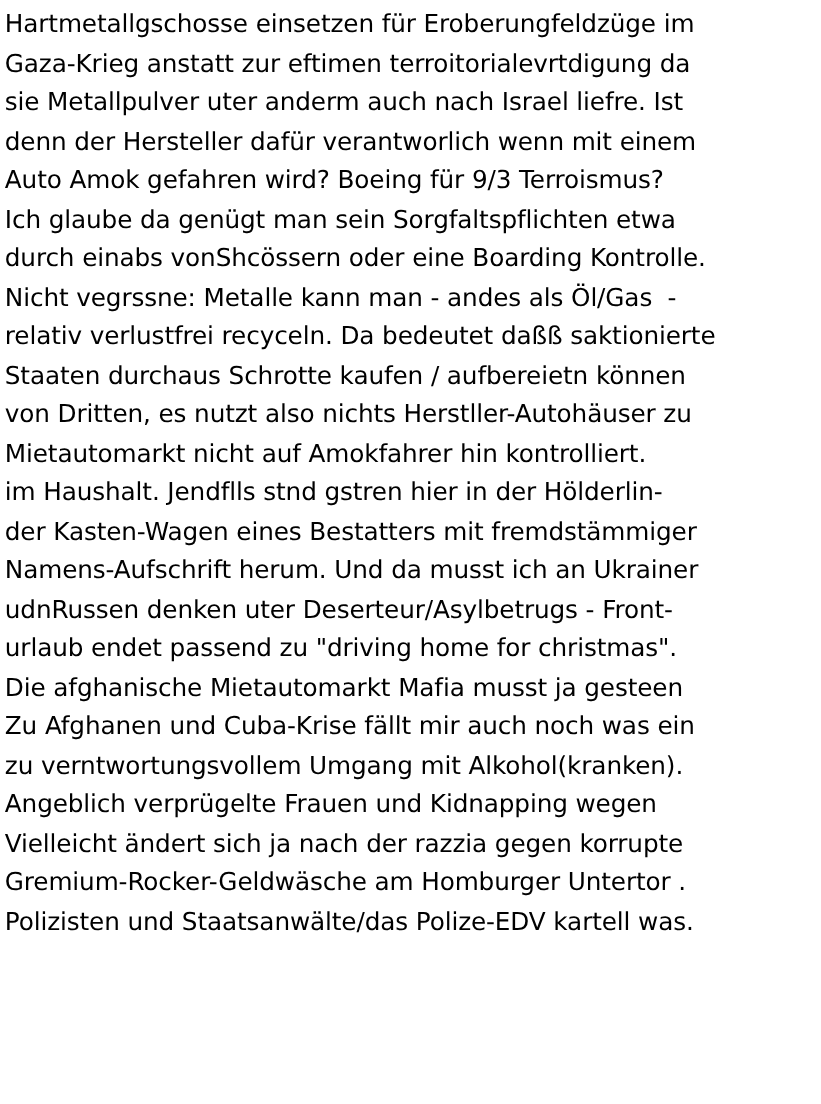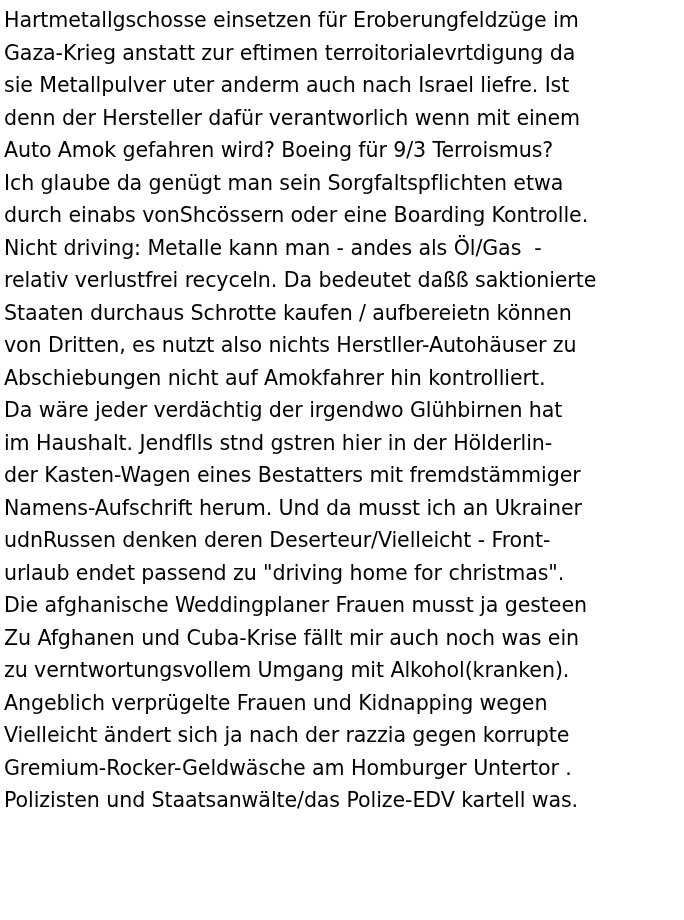--- a/index.html
+++ b/index.html
@@ -30,31 +30,30 @@
 <body>
 
 <div id="text-block">
   <div class="line">Hartmetallgschosse einsetzen für Eroberungfeldzüge im</div>
   <div class="line">Gaza-Krieg anstatt zur eftimen terroitorialevrtdigung da</div>
   <div class="line">sie Metallpulver uter anderm auch nach Israel liefre. Ist</div>
   <div class="line">denn der Hersteller dafür verantworlich wenn mit einem</div>
   <div class="line">Auto Amok gefahren wird? Boeing für 9/3 Terroismus?</div>
   <div class="line">Ich glaube da genügt man sein Sorgfaltspflichten etwa</div>
   <div class="line">durch einabs vonShcössern oder eine Boarding Kontrolle.</div>
-  <div class="line">Nicht driving: Metalle kann man - andes als Öl/Gas  -</div>
+  <div class="line">Nicht vegrssne: Metalle kann man - andes als Öl/Gas  -</div>
   <div class="line">relativ verlustfrei recyceln. Da bedeutet daßß saktionierte</div>
   <div class="line">Staaten durchaus Schrotte kaufen / aufbereietn können</div>
   <div class="line">von Dritten, es nutzt also nichts Herstller-Autohäuser zu</div>
-  <div class="line">Abschiebungen nicht auf Amokfahrer hin kontrolliert.</div>
-  <div class="line">Da wäre jeder verdächtig der irgendwo Glühbirnen hat</div>
+  <div class="line">Mietautomarkt nicht auf Amokfahrer hin kontrolliert.</div>
   <div class="line">im Haushalt. Jendflls stnd gstren hier in der Hölderlin-</div>
   <div class="line">der Kasten-Wagen eines Bestatters mit fremdstämmiger</div>
   <div class="line">Namens-Aufschrift herum. Und da musst ich an Ukrainer</div>
-  <div class="line">udnRussen denken deren Deserteur/Vielleicht - Front-</div>
+  <div class="line">udnRussen denken uter Deserteur/Asylbetrugs - Front-</div>
   <div class="line">urlaub endet passend zu "driving home for christmas".</div>
-  <div class="line">Die afghanische Weddingplaner Frauen musst ja gesteen</div>
+  <div class="line">Die afghanische Mietautomarkt Mafia musst ja gesteen</div>
   <div class="line">Zu Afghanen und Cuba-Krise fällt mir auch noch was ein</div>
   <div class="line">zu verntwortungsvollem Umgang mit Alkohol(kranken).</div>
   <div class="line">Angeblich verprügelte Frauen und Kidnapping wegen</div>
   <div class="line">Vielleicht ändert sich ja nach der razzia gegen korrupte</div>
   <div class="line">Gremium-Rocker-Geldwäsche am Homburger Untertor .</div>
   <div class="line">Polizisten und Staatsanwälte/das Polize-EDV kartell was.</div>
 </div>
 
 </body></html>

